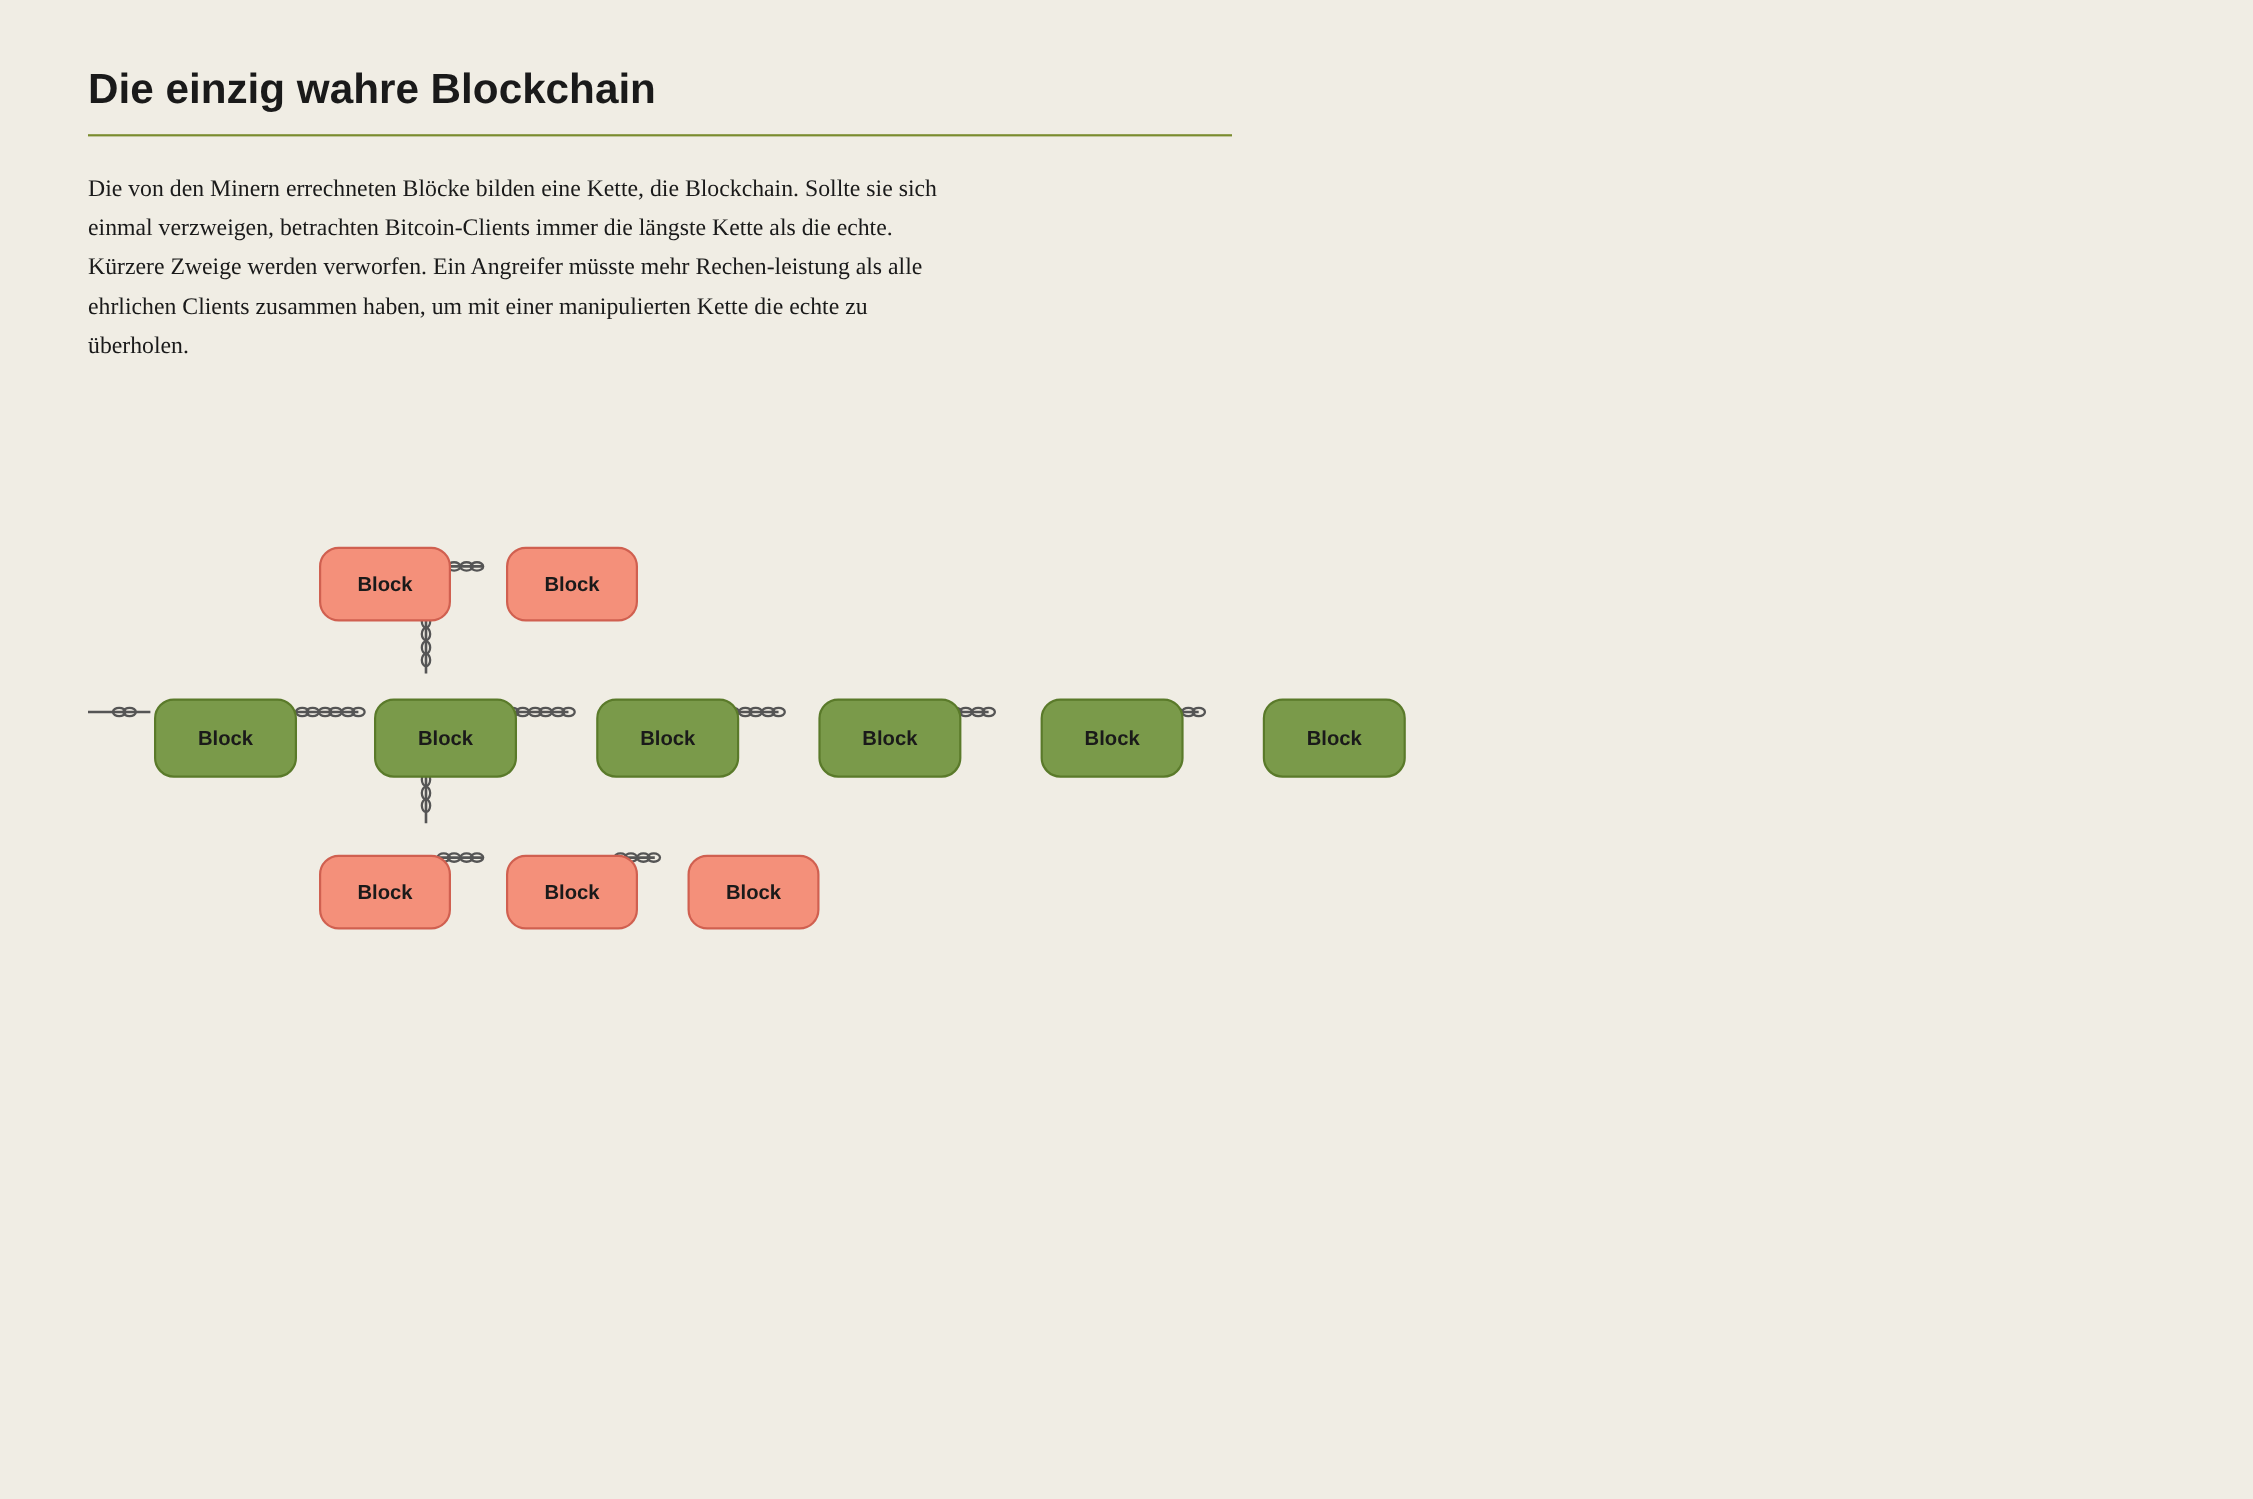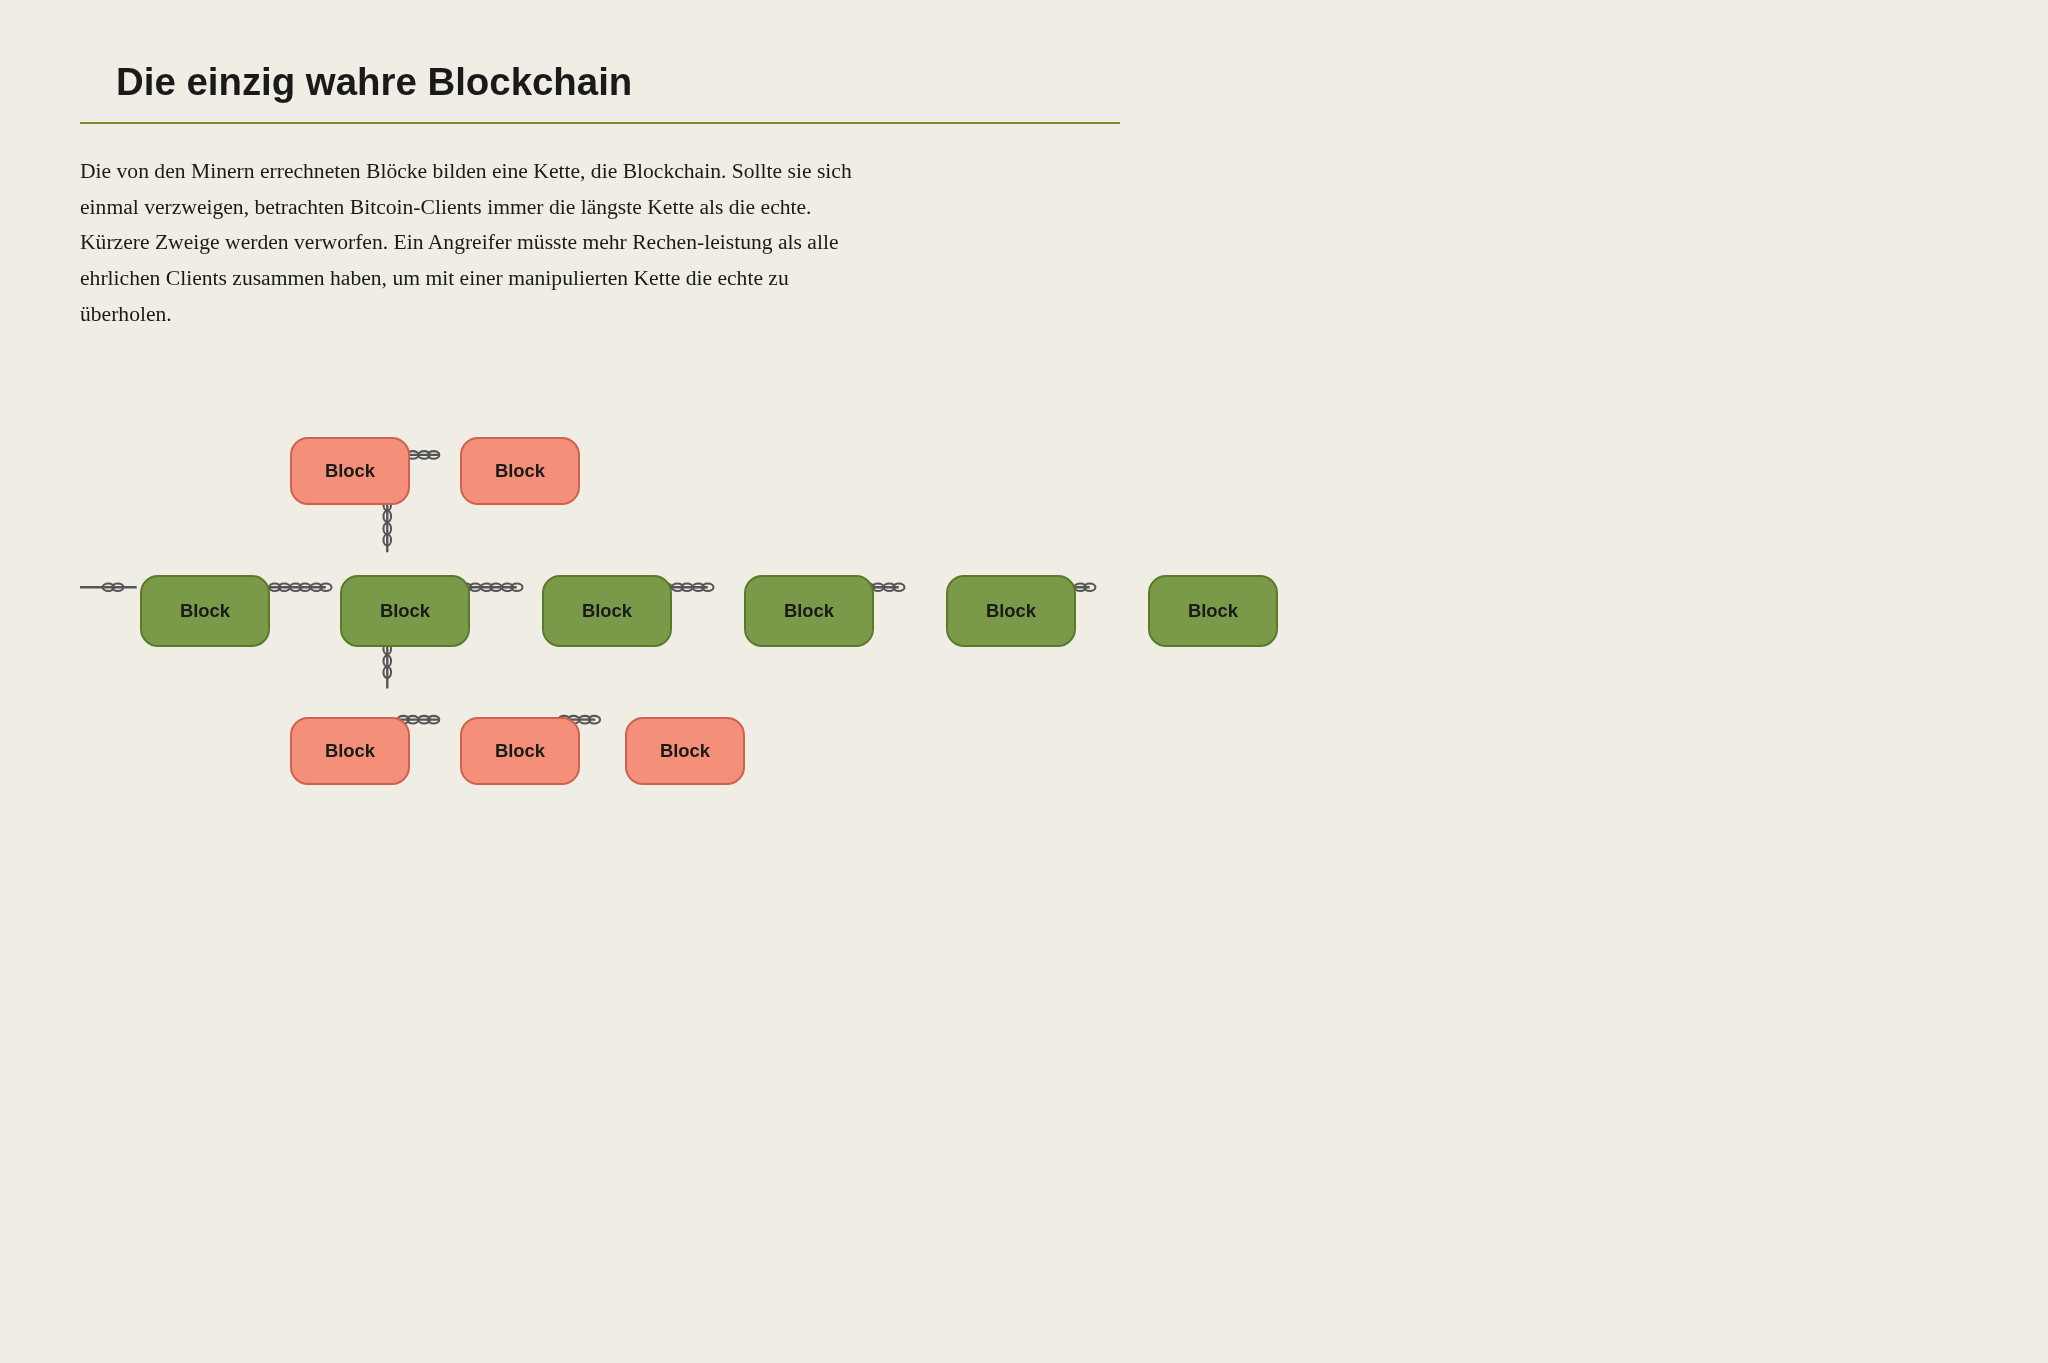--- a/index.html
+++ b/index.html
@@ -19,33 +19,33 @@
       width: 100%;
       padding: 60px 80px 80px 80px;
     }
 
     .page-title {
       font-family: Arial, Helvetica, sans-serif;
       font-size: 2.4rem;
       font-weight: 700;
       color: #1a1a1a;
       margin-bottom: 18px;
-      margin-left: 36px;
     }
 
     .divider {
       border: none;
       border-top: 2.5px solid #7a8c2e;
       margin-bottom: 30px;
     }
 
     .description {
       font-size: 1.35rem;
       line-height: 1.65;
       color: #1a1a1a;
+      margin-bottom: 60px;
       max-width: 780px;
     }
 
     
     .diagram-container {
       width: 100%;
       display: flex;
       justify-content: center;
     }
 

